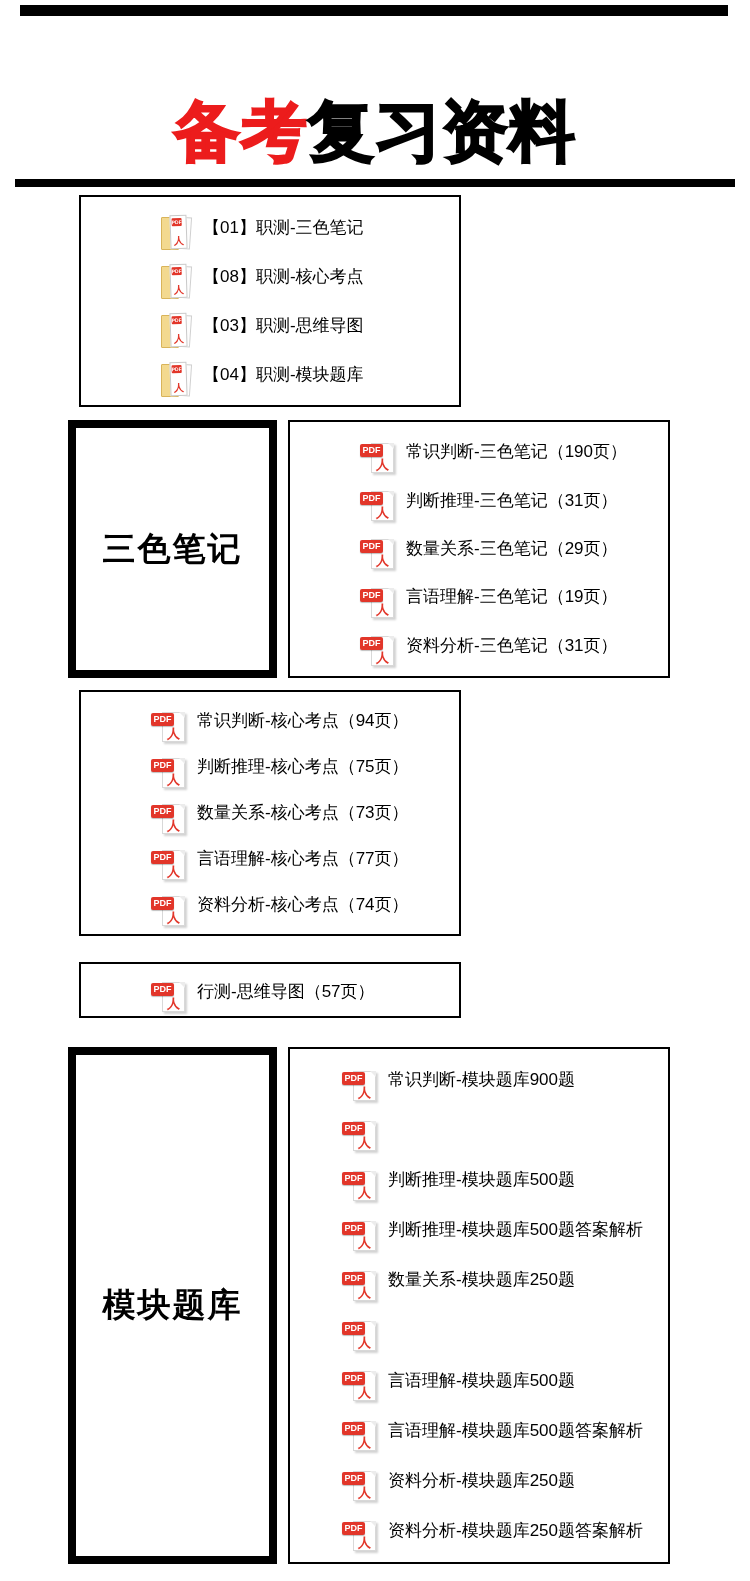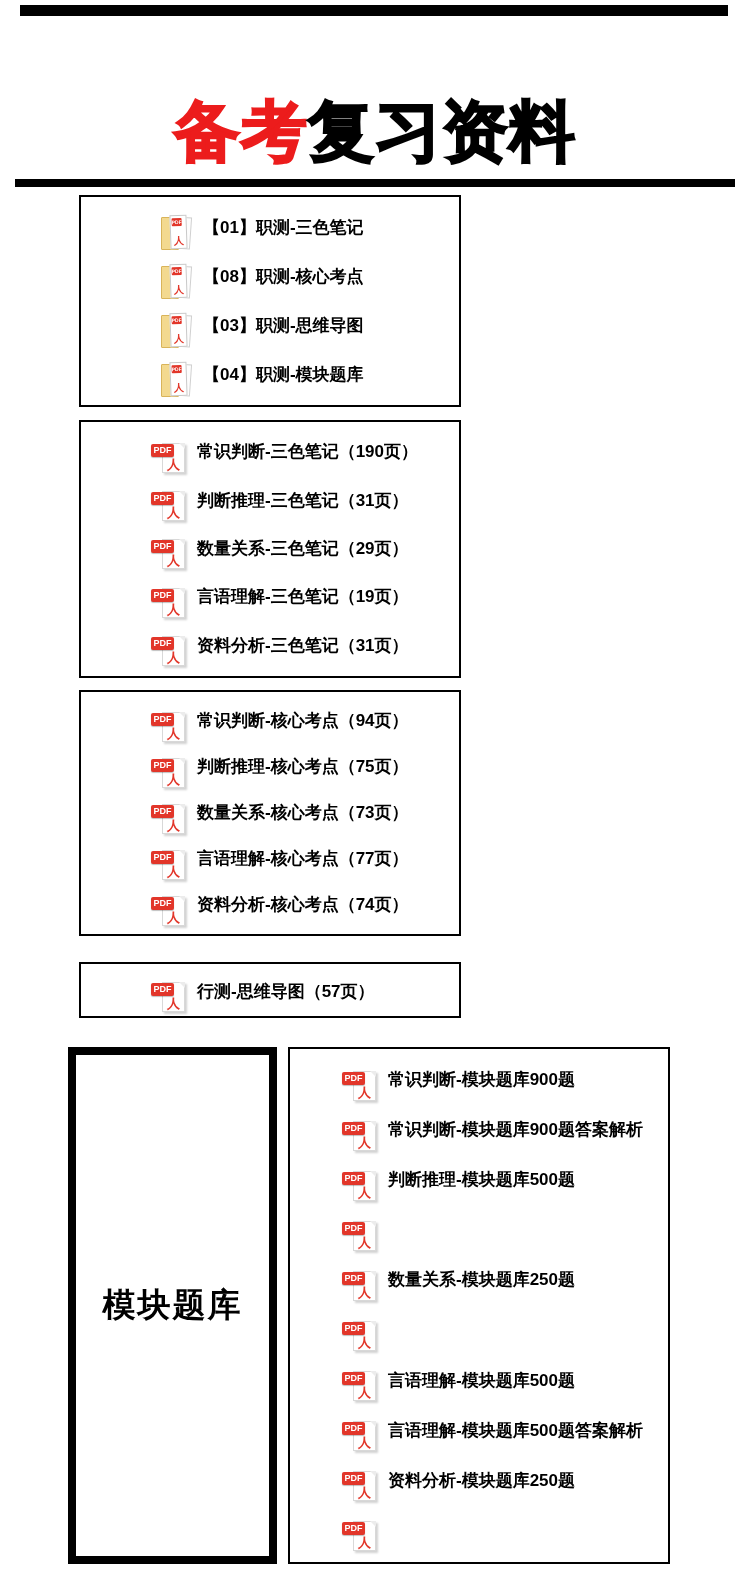--- a/index.html
+++ b/index.html
@@ -35,21 +35,21 @@
   .items-box{
     margin-left:11px;width:382px;box-sizing:border-box;border:2px solid #000;background:#fff;
     display:flex;flex-direction:column;justify-content:space-around;
     padding:6px 8px 6px 70px;
   }
   .s0 .items-box{padding-left:80px;}
   .s4 .items-box{padding-left:52px;}
 
   .row{display:flex;align-items:center;gap:12px;}
   .row-label{
-    font-size:17px;color:#000;font-weight:700;white-space:nowrap;line-height:20px;
+    font-size:17px;color:#000;font-weight:400;white-space:nowrap;line-height:20px;
   }
 
   
   .pdf-icon{position:relative;width:34px;height:34px;flex:none;margin-top:9px;}
   .pdf-page{
     position:absolute;left:11px;top:3px;width:21px;height:28px;background:#fff;
     border:1px solid #d8d8d8;box-shadow:1.5px 1.5px 2px rgba(0,0,0,.18);
   }
   .pdf-fold{
     position:absolute;right:-1px;top:-1px;width:0;height:0;
@@ -146,20 +146,23 @@
       <span class="folder-glyph" style="color: rgb(226, 54, 42);">人</span>
     </span>
   </span>
 
     <span class="row-label">【04】职测-模块题库</span>
   </div>
 </div>
   </section>
 
   <section class="section s1">
+    <div class="label-box">
+      <span class="label-text">三色笔记</span>
+    </div>
     <div class="items-box">
   <div class="row">
   <span class="pdf-icon">
     <span class="pdf-page">
       <span class="pdf-fold"></span>
       <span class="pdf-glyph" style="color: rgb(226, 54, 42);">人</span>
     </span>
     <span class="pdf-badge" style="background: rgb(226, 54, 42);">PDF</span>
   </span>
 
@@ -315,21 +318,20 @@
 
   <div class="row">
   <span class="pdf-icon">
     <span class="pdf-page">
       <span class="pdf-fold"></span>
       <span class="pdf-glyph" style="color: rgb(226, 54, 42);">人</span>
     </span>
     <span class="pdf-badge" style="background: rgb(226, 54, 42);">PDF</span>
   </span>
 
-    <span class="row-label">常识判断-模块题库900题答案解析</span>
   </div>
 
   <div class="row">
   <span class="pdf-icon">
     <span class="pdf-page">
       <span class="pdf-fold"></span>
       <span class="pdf-glyph" style="color: rgb(226, 54, 42);">人</span>
     </span>
     <span class="pdf-badge" style="background: rgb(226, 54, 42);">PDF</span>
   </span>
@@ -339,20 +341,21 @@
 
   <div class="row">
   <span class="pdf-icon">
     <span class="pdf-page">
       <span class="pdf-fold"></span>
       <span class="pdf-glyph" style="color: rgb(226, 54, 42);">人</span>
     </span>
     <span class="pdf-badge" style="background: rgb(226, 54, 42);">PDF</span>
   </span>
 
+    <span class="row-label">判断推理-模块题库500题答案解析</span>
   </div>
 
   <div class="row">
   <span class="pdf-icon">
     <span class="pdf-page">
       <span class="pdf-fold"></span>
       <span class="pdf-glyph" style="color: rgb(226, 54, 42);">人</span>
     </span>
     <span class="pdf-badge" style="background: rgb(226, 54, 42);">PDF</span>
   </span>
@@ -409,17 +412,18 @@
 
   <div class="row">
   <span class="pdf-icon">
     <span class="pdf-page">
       <span class="pdf-fold"></span>
       <span class="pdf-glyph" style="color: rgb(226, 54, 42);">人</span>
     </span>
     <span class="pdf-badge" style="background: rgb(226, 54, 42);">PDF</span>
   </span>
 
+    <span class="row-label">资料分析-模块题库250题答案解析</span>
   </div>
 </div>
   </section>
 </div>
 </div>
 
 </body></html>

